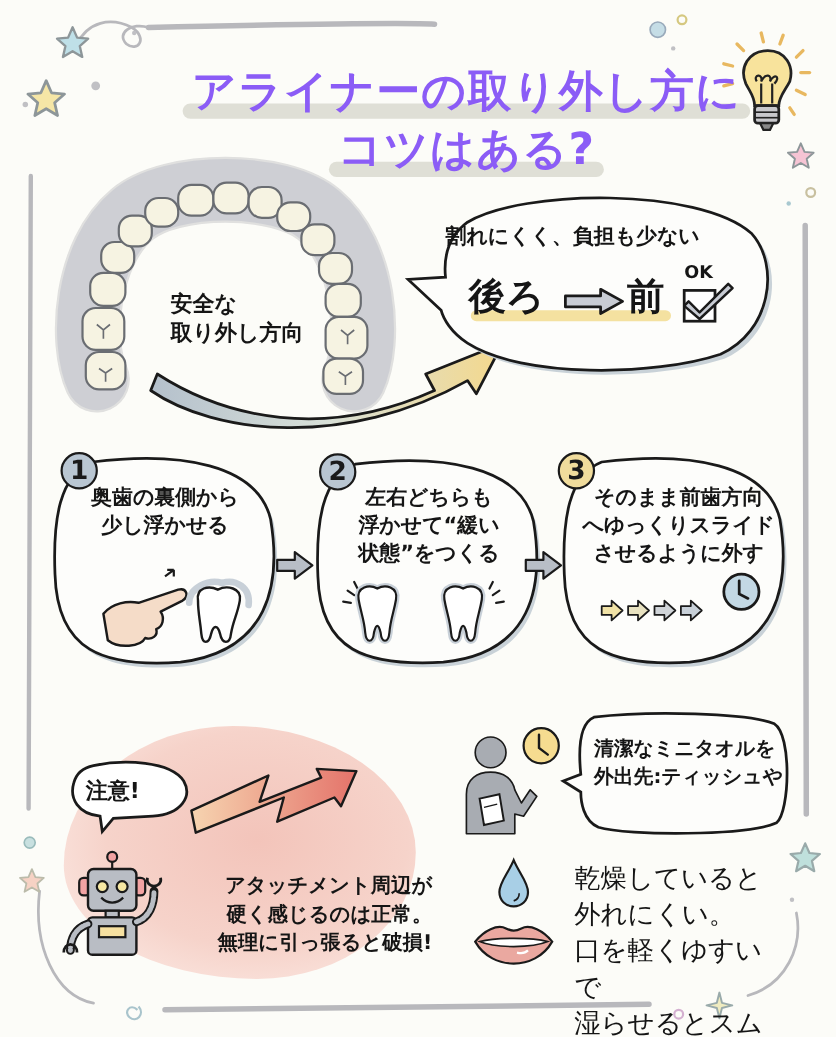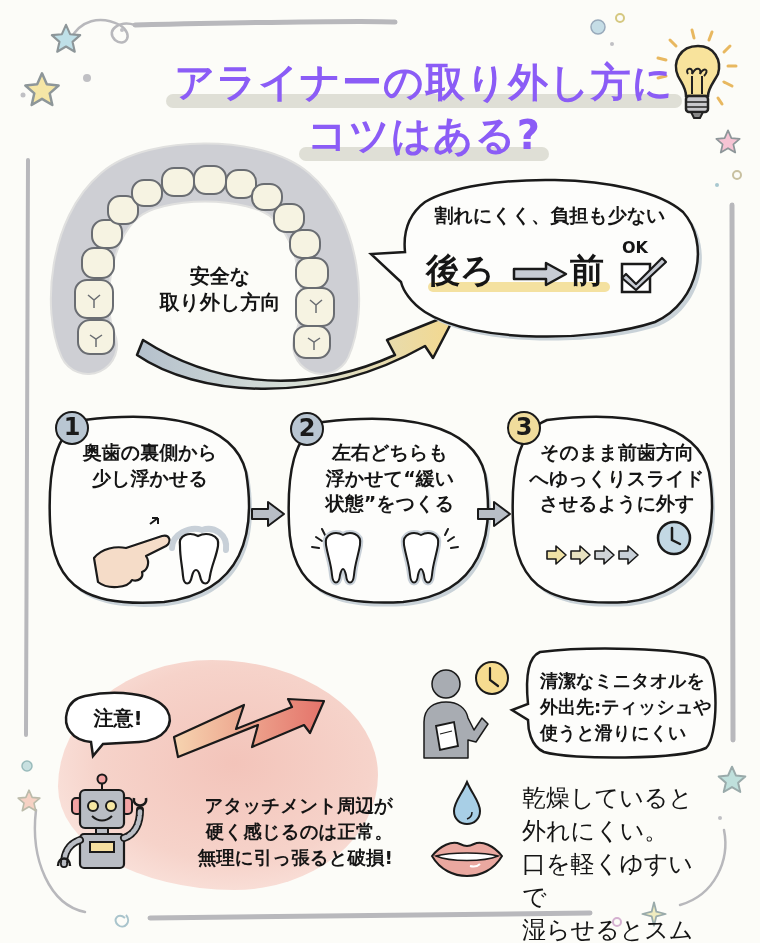--- a/index.html
+++ b/index.html
@@ -16,21 +16,21 @@
     .title-line {
       position: absolute; left: 0; width: 760px; text-align: center;
       font-weight: bold; font-size: 40px; letter-spacing: 1px; color: #8b5cf6; margin-left: 44px;
     }
     .title-line span { position: relative; display: inline-block; padding: 0 4px; }
     .title-line span::after {
       content: ""; position: absolute; left: -4px; right: -4px; bottom: 2px; height: 14px;
       background: #dcdcd2; border-radius: 8px; z-index: -1; opacity: .9;
     }
 
-    .txt { position: absolute; font-weight: bold; text-align: center; line-height: 1.3; color: #151515; }
+    .txt { position: absolute; font-weight: bold; text-align: left; line-height: 1.3; color: #151515; }
 
     .step-text { position: absolute; font-weight: bold; font-size: 19px; line-height: 1.35; text-align: center; color: #151515; }
     .step-badge {
       position: absolute; width: 34px; height: 34px; border-radius: 50%;
       border: 2.5px solid #1a1a1a; font-weight: bold; font-size: 24px; text-align: center; line-height: 29px;
     }
   </style>
 </head>
 <body>
 
@@ -286,21 +286,20 @@
   <path d="M20 76 L32 73" stroke="#1a1a1a" stroke-width="1.2"></path>
   <circle cx="72" cy="20" r="16" fill="#f6dc90" stroke="#1a1a1a" stroke-width="2"></circle>
   <path d="M70 10 L70 22 L78 28" stroke="#1a1a1a" stroke-width="2.2" fill="none" stroke-linecap="round"></path>
 </svg>
 <svg class="abs" style="left:510px;top:648px" width="210" height="112" viewBox="0 0 210 112">
   <path d="M30 4 C 80 -2, 170 0, 194 10 C 210 20, 208 90, 196 100 C 170 112, 60 112, 34 104 C 20 98, 18 80, 18 72 L 2 62 L 18 56 C 16 36, 16 10, 30 4 Z" fill="#fdfdfb" stroke="#1a1a1a" stroke-width="2.5"></path>
 </svg>
 <div class="txt" style="left:540px;top:668px;width:180px;font-size:18px;line-height:1.45;text-align:left;font-weight:bold">
   <div>清潔なミニタオルを</div>
     <div>外出先:ティッシュや</div>
-    <div>使うと滑りにくい</div>
 </div>
 
 <svg class="abs" style="left:452px;top:780px" width="30" height="46" viewBox="0 0 30 46">
   <path d="M15 2 C 20 14, 28 22, 28 31 C 28 39, 22 44, 15 44 C 8 44, 2 39, 2 31 C 2 22, 10 14, 15 2 Z" fill="#a8cfe6" stroke="#1a1a1a" stroke-width="2"></path>
   <path d="M20 32 C 20 36, 18 38, 15 39" stroke="#1a1a1a" stroke-width="1.5" fill="none"></path>
 </svg>
 <svg class="abs" style="left:430px;top:838px" width="74" height="38" viewBox="0 0 74 38">
   <path d="M2 18 C 10 8, 22 2, 30 6 C 34 8, 36 8, 37 8 C 38 8, 40 8, 44 6 C 52 2, 64 8, 72 18 C 64 32, 50 38, 37 38 C 24 38, 10 32, 2 18 Z" fill="#eaa8a0" stroke="#1a1a1a" stroke-width="2"></path>
   <path d="M6 18 C 20 14, 54 14, 68 18 C 54 24, 20 24, 6 18 Z" fill="#fff" stroke="#1a1a1a" stroke-width="1.5"></path>
   <path d="M40 28 C 44 29, 48 28, 50 26" stroke="#fff" stroke-width="2" fill="none"></path>

